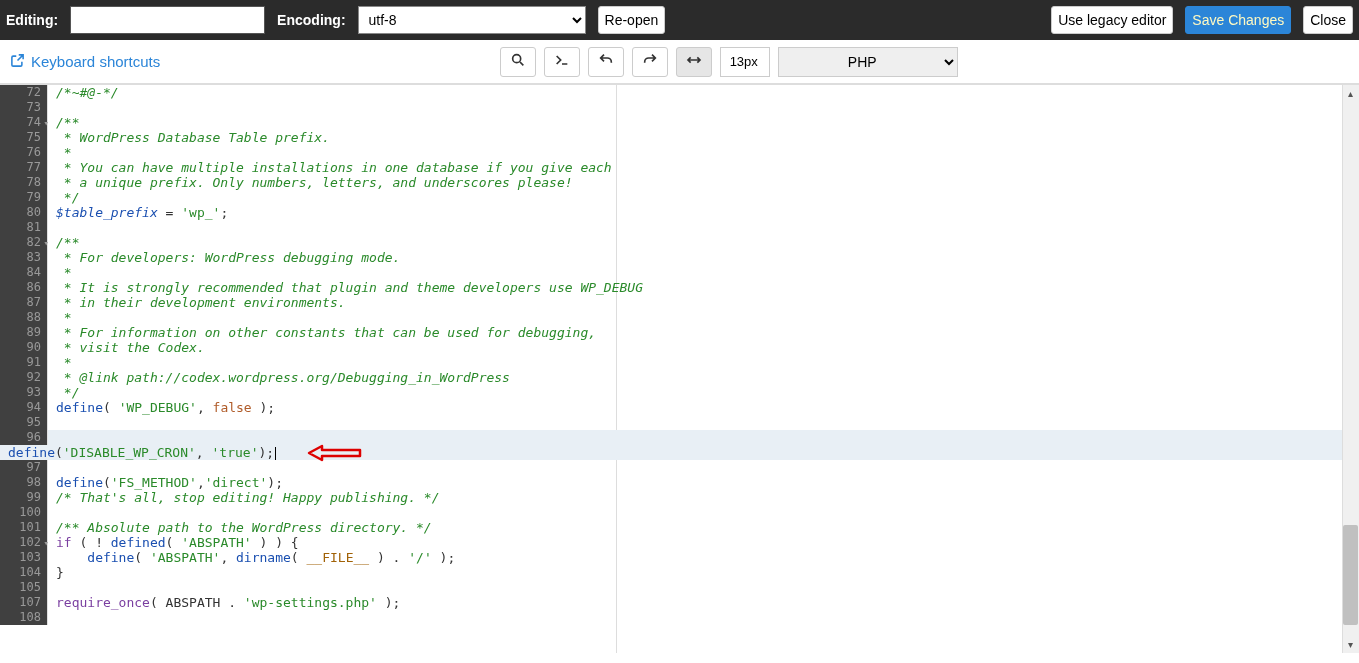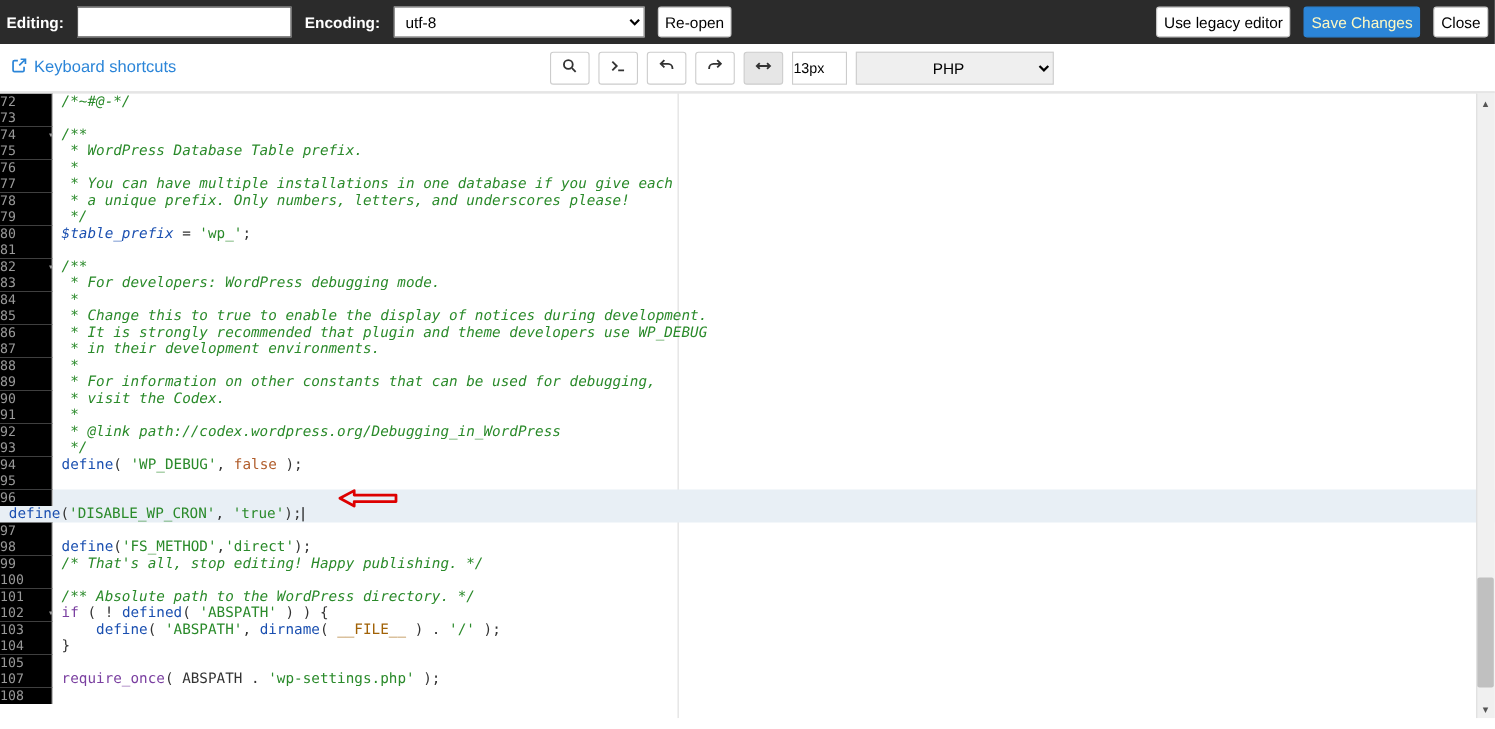--- a/index.html
+++ b/index.html
@@ -14,27 +14,27 @@
 .btn-primary { background: #2b85d8; color: #fef9c3; border-color: #2b85d8; }
 .spacer { flex: 1; }
 
 .toolbar { height: 44px; display: flex; align-items: center; padding: 6px 10px; border-bottom: 1px solid #ddd; }
 .kbd-link { color: #2b85d8; text-decoration: none; font-size: 15px; display: flex; align-items: flex-start; gap: 6px; }
 .kbd-link svg { width: 15px; height: 15px; }
 .tool-center { display: flex; gap: 8px; margin-left: 340px; align-items: center; }
 .tb-btn { width: 36px; height: 30px; border: 1px solid #ccc; background: #fff; border-radius: 3px; display: flex; align-items: center; justify-content: center; cursor: pointer; }
 .tb-btn.active { background: #e6e6e6; }
 .tb-btn svg { width: 16px; height: 16px; }
-.font-input { width: 50px; height: 30px; border: 1px solid #ccc; font-size: 13px; text-align: left; padding-right: 3px; }
+.font-input { width: 50px; height: 30px; border: 1px solid #ccc; font-size: 13px; text-align: center; padding-right: 3px; }
 .lang-select { width: 180px; height: 30px; border: 1px solid #ccc; font-size: 14px; text-align: center; }
 
 .editor-wrap { position: relative; height: calc(100vh - 84px - 10px); border-top: 1px solid #ddd; }
 .editor { position: absolute; inset: 0; overflow: auto; font-family: Consolas, Monaco, monospace; font-size: 13px; line-height: 15px; }
 .code-row { display: flex; min-height: 15px; white-space: pre; }
-.gutter { width: 48px; text-align: left; color: #999; background: #000000; border-right: 1px solid #e0e0e0; padding-right: 6px; user-select: none; flex-shrink: 0; font-size: 12px; position: relative; }
+.gutter { width: 48px; text-align: right; color: #999; background: #404040; border-right: 1px solid #e0e0e0; padding-right: 6px; user-select: none; flex-shrink: 0; font-size: 12px; position: relative; }
 .fold { position: absolute; right: -2px; top: 1px; color: #999; font-size: 9px; }
 .code-text { padding-left: 8px; flex: 1; }
 .hl { background: #e8eff5; flex-direction: column; }
 .midline { position: absolute; top: 0; bottom: 0; left: 616px; width: 1px; background: #ddd; pointer-events: none; }
 .cursor-bar { display: inline-block; width: 1px; height: 13px; background: #000; vertical-align: middle; margin-left: 1px; }
 
 .c-comment { color: #2a8a2a; font-style: italic; }
 .c-var { color: #1a4fb0; font-style: italic; }
 .c-op { color: #333; }
 .c-str { color: #2a8a2a; }
@@ -116,21 +116,20 @@
       <div class="code-row"><div class="gutter">75</div><div class="code-text"><span class="c-comment"> * WordPress Database Table prefix.</span></div></div>
       <div class="code-row"><div class="gutter">76</div><div class="code-text"><span class="c-comment"> *</span></div></div>
       <div class="code-row"><div class="gutter">77</div><div class="code-text"><span class="c-comment"> * You can have multiple installations in one database if you give each</span></div></div>
       <div class="code-row"><div class="gutter">78</div><div class="code-text"><span class="c-comment"> * a unique prefix. Only numbers, letters, and underscores please!</span></div></div>
       <div class="code-row"><div class="gutter">79</div><div class="code-text"><span class="c-comment"> */</span></div></div>
       <div class="code-row"><div class="gutter">80</div><div class="code-text"><span class="c-var">$table_prefix</span><span class="c-op"> = </span><span class="c-str">'wp_'</span><span class="c-op">;</span></div></div>
       <div class="code-row"><div class="gutter">81</div><div class="code-text"></div></div>
       <div class="code-row"><div class="gutter">82<span class="fold">▾</span></div><div class="code-text"><span class="c-comment">/**</span></div></div>
       <div class="code-row"><div class="gutter">83</div><div class="code-text"><span class="c-comment"> * For developers: WordPress debugging mode.</span></div></div>
       <div class="code-row"><div class="gutter">84</div><div class="code-text"><span class="c-comment"> *</span></div></div>
-      <div class="code-row"><div class="gutter">85</div><div class="code-text"><span class="c-comment"> * Change this to true to enable the display of notices during development.</span></div></div>
       <div class="code-row"><div class="gutter">86</div><div class="code-text"><span class="c-comment"> * It is strongly recommended that plugin and theme developers use WP_DEBUG</span></div></div>
       <div class="code-row"><div class="gutter">87</div><div class="code-text"><span class="c-comment"> * in their development environments.</span></div></div>
       <div class="code-row"><div class="gutter">88</div><div class="code-text"><span class="c-comment"> *</span></div></div>
       <div class="code-row"><div class="gutter">89</div><div class="code-text"><span class="c-comment"> * For information on other constants that can be used for debugging,</span></div></div>
       <div class="code-row"><div class="gutter">90</div><div class="code-text"><span class="c-comment"> * visit the Codex.</span></div></div>
       <div class="code-row"><div class="gutter">91</div><div class="code-text"><span class="c-comment"> *</span></div></div>
       <div class="code-row"><div class="gutter">92</div><div class="code-text"><span class="c-comment"> * @link path://codex.wordpress.org/Debugging_in_WordPress</span></div></div>
       <div class="code-row"><div class="gutter">93</div><div class="code-text"><span class="c-comment"> */</span></div></div>
       <div class="code-row"><div class="gutter">94</div><div class="code-text"><span class="c-func">define</span><span class="c-paren">( </span><span class="c-str">'WP_DEBUG'</span><span class="c-op">, </span><span class="c-bool">false</span><span class="c-paren"> );</span></div></div>
       <div class="code-row"><div class="gutter">95</div><div class="code-text"></div></div>

